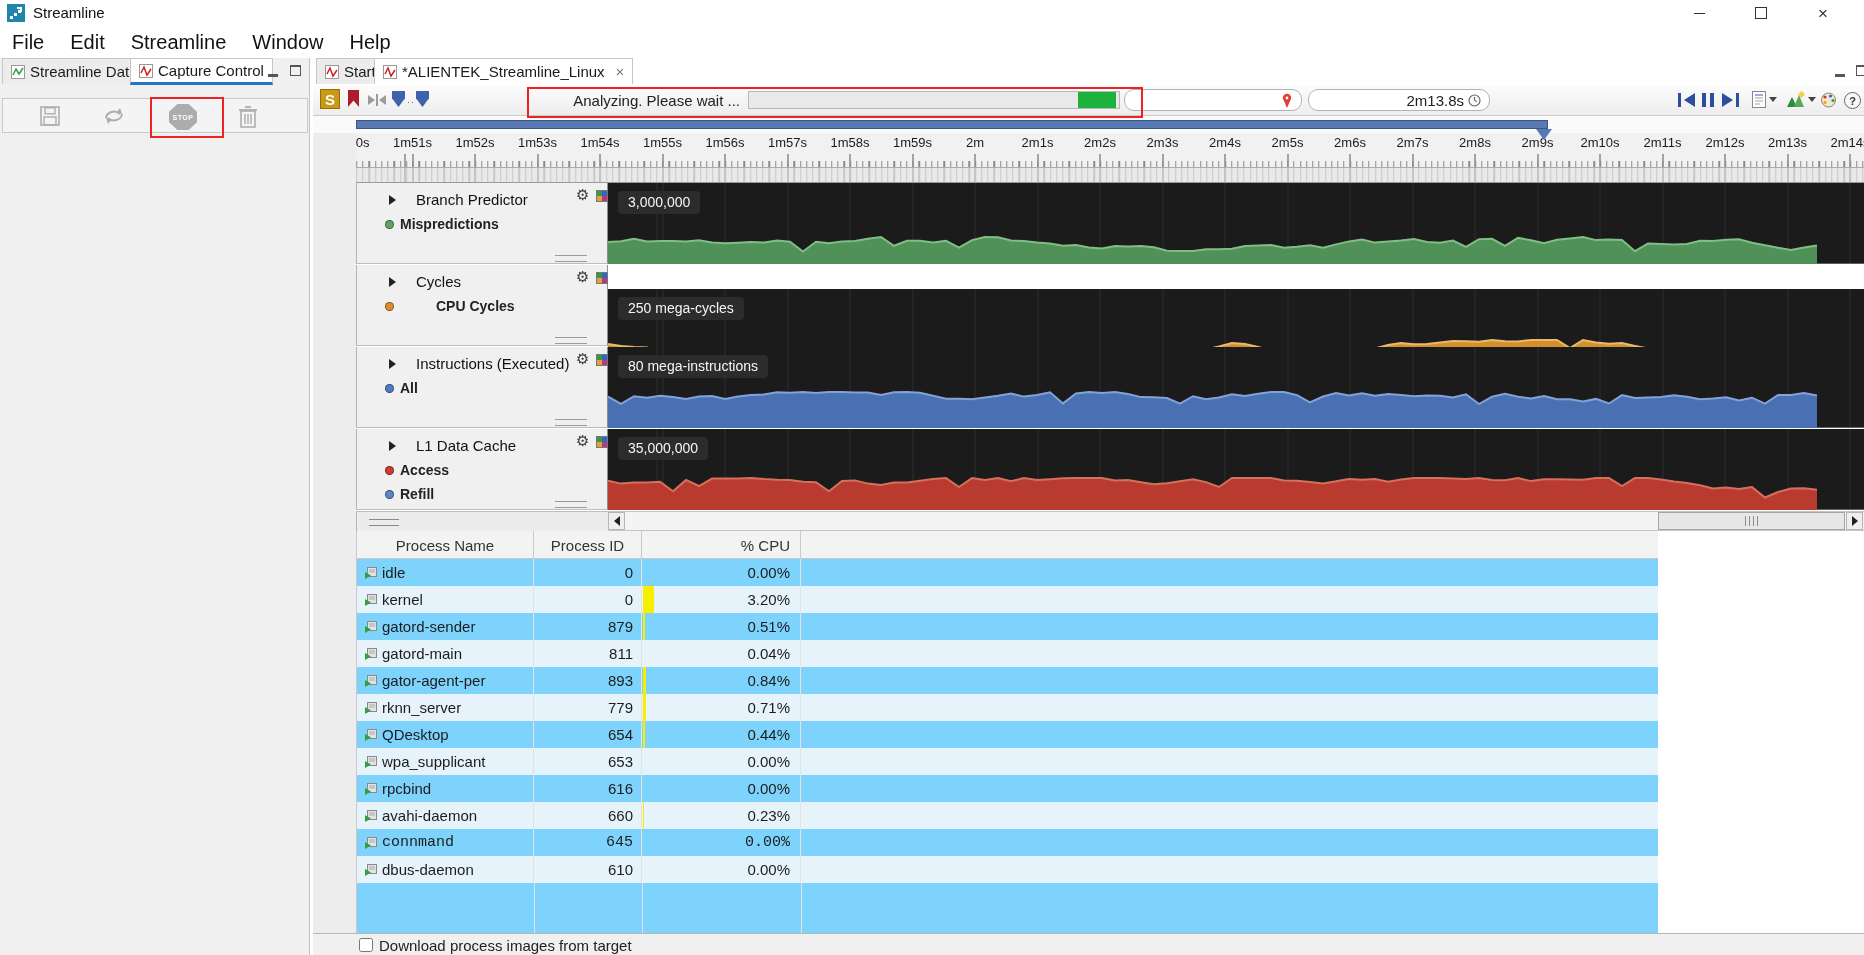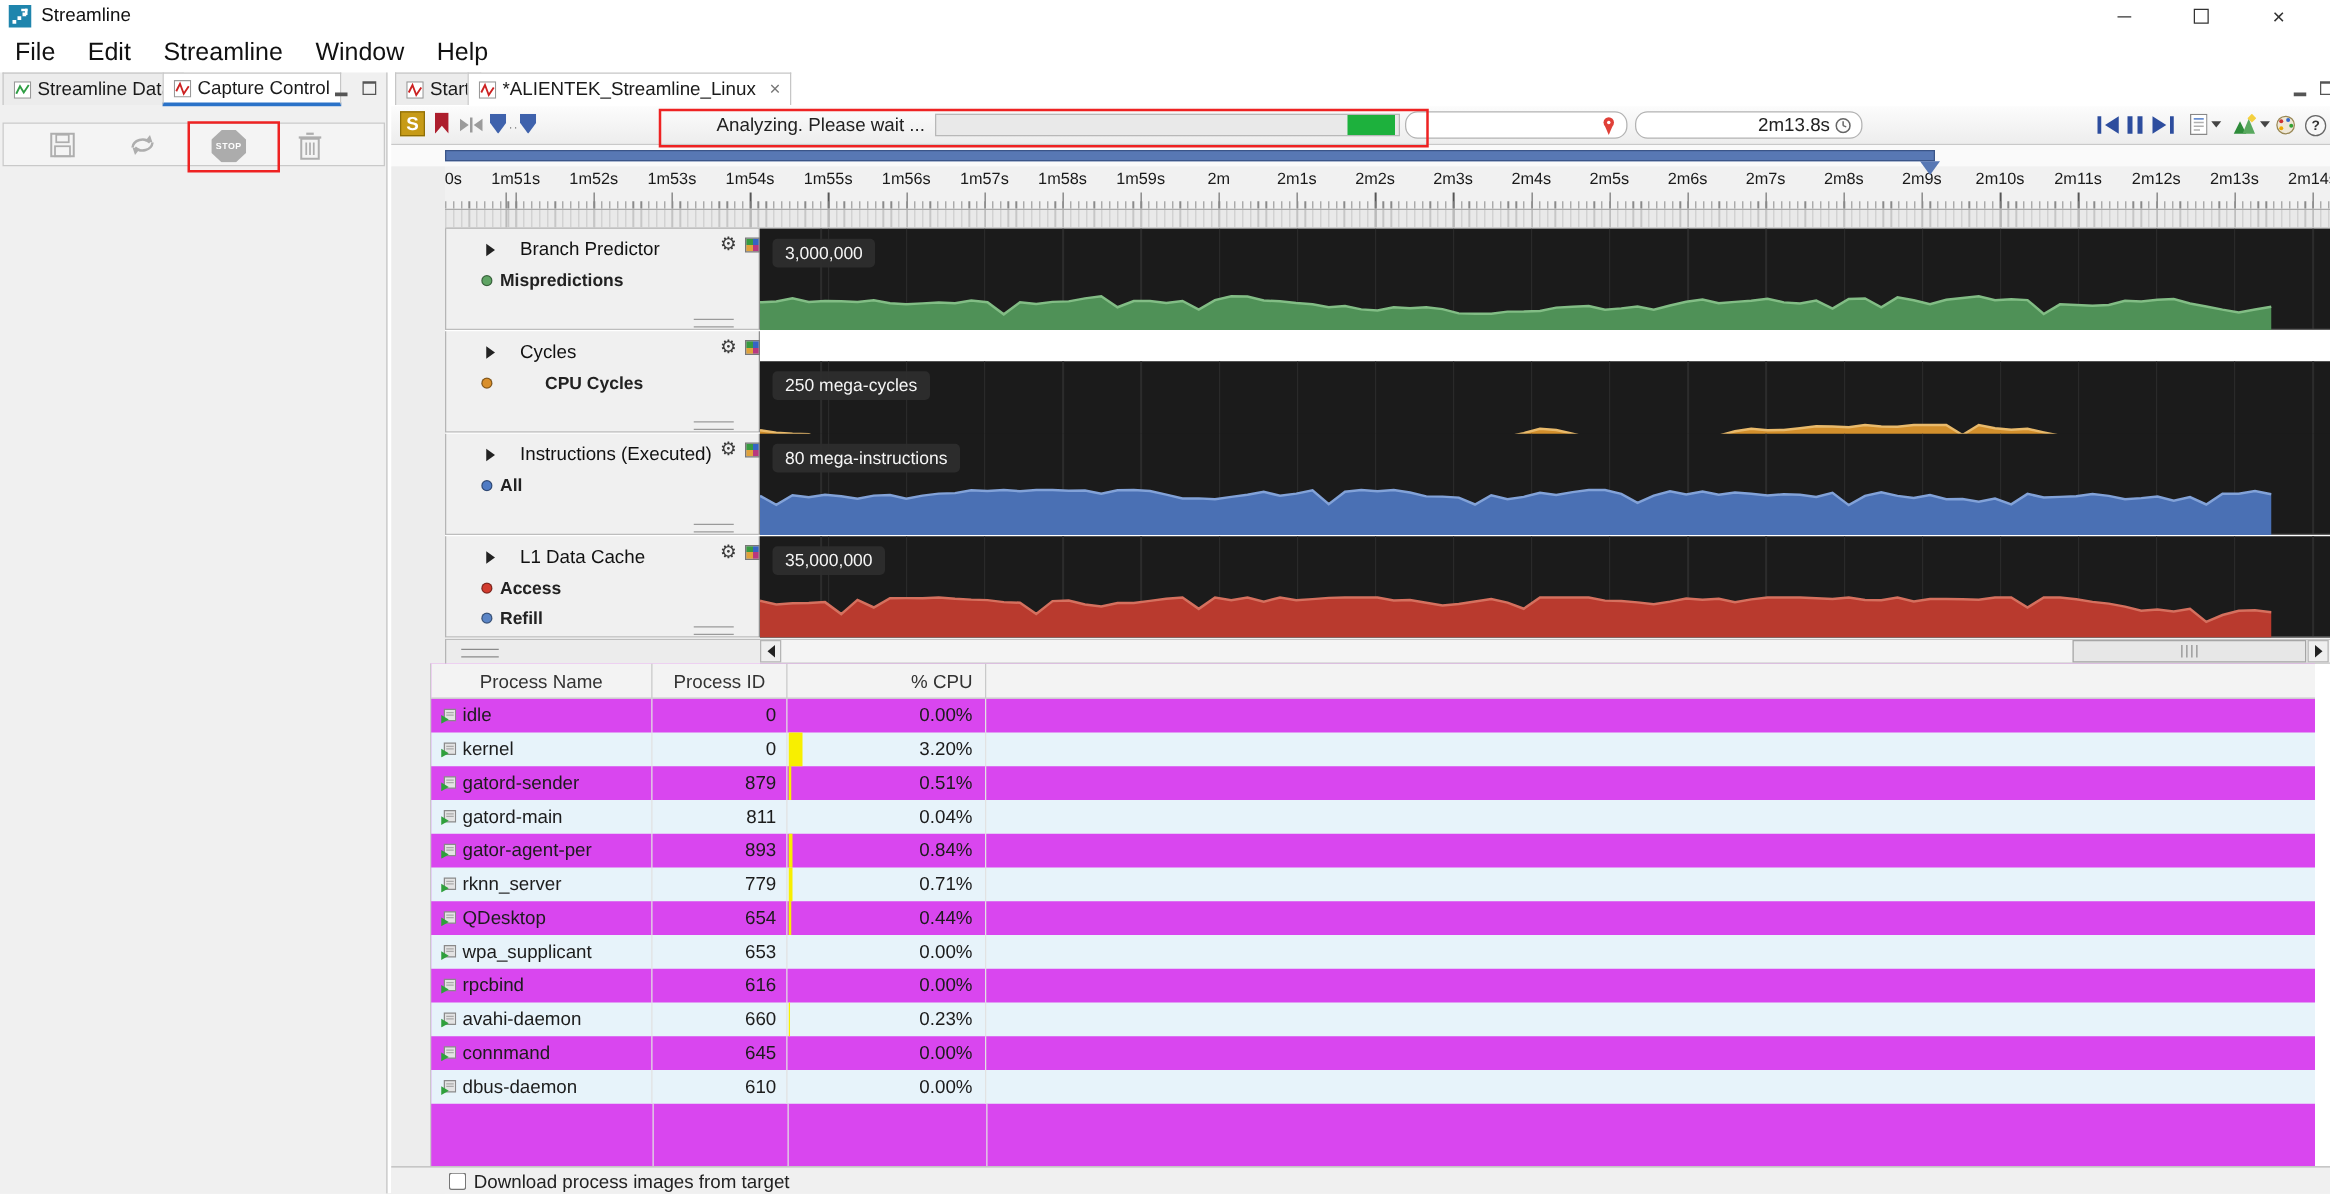--- a/index.html
+++ b/index.html
@@ -111,21 +111,21 @@
   #hscroll{left:608px;top:511px;width:1256px;height:20px;background:#f4f4f4;border-top:1px solid #c5c5c5;border-bottom:1px solid #c5c5c5;box-sizing:border-box;}
   .sb-btn{position:absolute;top:0;width:17px;height:18px;background:#efefef;border:1px solid #b5b5b5;box-sizing:border-box;
           display:flex;align-items:center;justify-content:center;}
   .sb-tri-l{width:0;height:0;border-top:5px solid transparent;border-bottom:5px solid transparent;border-right:6px solid #222;}
   .sb-tri-r{width:0;height:0;border-top:5px solid transparent;border-bottom:5px solid transparent;border-left:6px solid #222;}
   #sb-thumb{position:absolute;left:1050px;top:0;width:187px;height:18px;background:#e7e7e7;border:1px solid #a5a5a5;box-sizing:border-box;
             display:flex;align-items:center;justify-content:center;gap:3px;}
   #sb-thumb i{width:1px;height:10px;background:#8f8f8f;}
 
   
-  #ptable{left:344px;top:531px;width:1508px;height:402px;background:#d946ef;border-left:1px solid #c9c9c9;box-sizing:border-box;}
+  #ptable{left:356px;top:531px;width:1302px;height:402px;background:#7dd3fc;border-left:1px solid #c9c9c9;box-sizing:border-box;}
   #thead{position:absolute;left:0;top:0;width:100%;height:28px;background:#f3f3f3;border-bottom:1px solid #c8c8c8;box-sizing:border-box;font-size:15px;color:#333;}
   .hcell{position:absolute;top:0;height:28px;display:flex;align-items:center;border-right:1px solid #c9c9c9;box-sizing:border-box;}
   .trow{position:absolute;left:0;width:100%;height:27px;font-size:15px;color:#1c1c1c;}
   .trow.alt{background:#e7f3fa;}
   .cell{position:absolute;top:0;height:27px;display:flex;align-items:center;box-sizing:border-box;border-right:1px solid #e2e2e2;}
   .c-name{left:0;width:177px;padding-left:7px;gap:5px;}
   .c-pid{left:177px;width:108px;justify-content:flex-end;padding-right:8px;}
   .c-cpu{left:285px;width:159px;justify-content:flex-end;padding-right:10px;position:absolute;}
   .c-extra{left:444px;width:1063px;border-right:none;}
   .cpubar{position:absolute;left:1px;top:0;bottom:0;background:#f8ef00;}
@@ -654,21 +654,21 @@
       <span class="pname">avahi-daemon</span>
     </span>
     <span class="cell c-pid">660</span>
     <span class="cell c-cpu">
       <span class="cpubar" style="width: 1px; background: rgb(248, 239, 0);"></span>
       <span class="pcpu">0.23%</span>
     </span>
     <span class="cell c-extra"></span>
   </div>
 
-  <div class="trow" style="top: 298px;">
+  <div class="trow" style="top: 298px; font-family: Liberation Mono, monospace;">
     <span class="cell c-name">
       <svg width="13" height="13">
         <rect x="3.5" y="1.5" width="9" height="9" fill="#e3e3e3" stroke="#8a8a8a"></rect>
         <line x1="5" y1="4" x2="11" y2="4" stroke="#aaa"></line>
               <line x1="5" y1="6" x2="11" y2="6" stroke="#aaa"></line>
         <polygon points="1,6 1,13 7,9.5" fill="#2fa03c"></polygon>
       </svg>
       <span class="pname">connmand</span>
     </span>
     <span class="cell c-pid">645</span>

